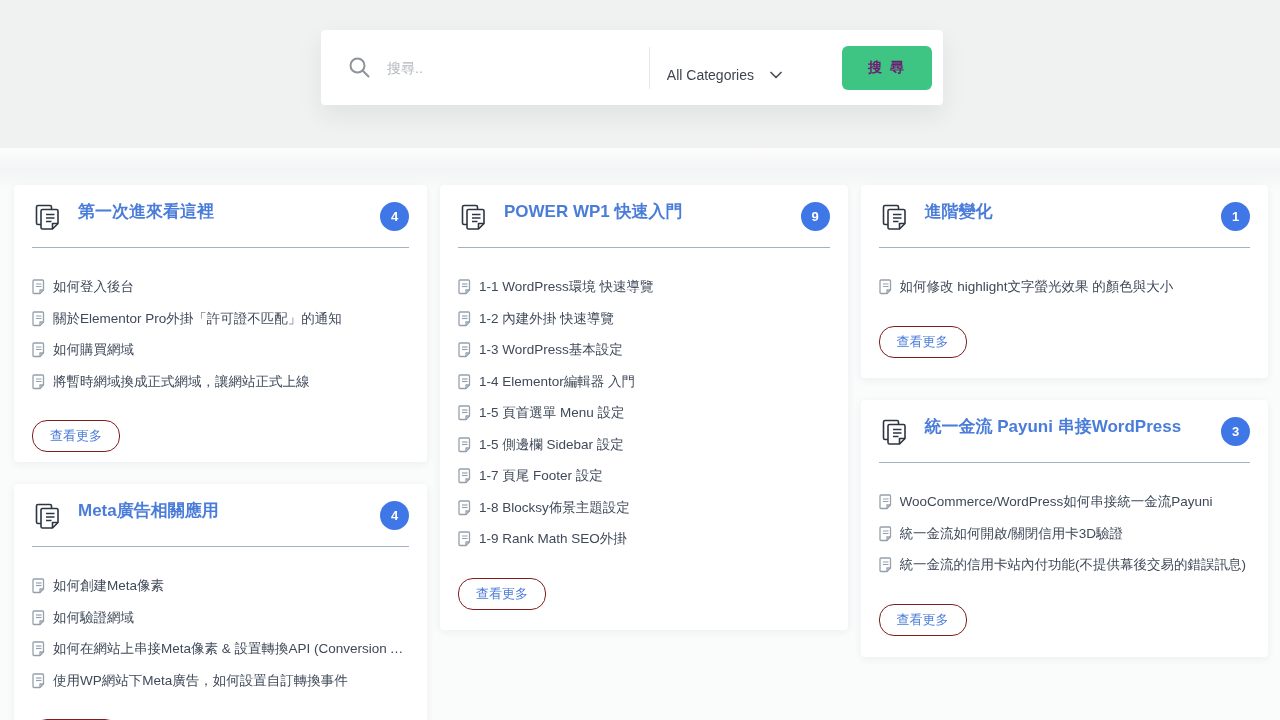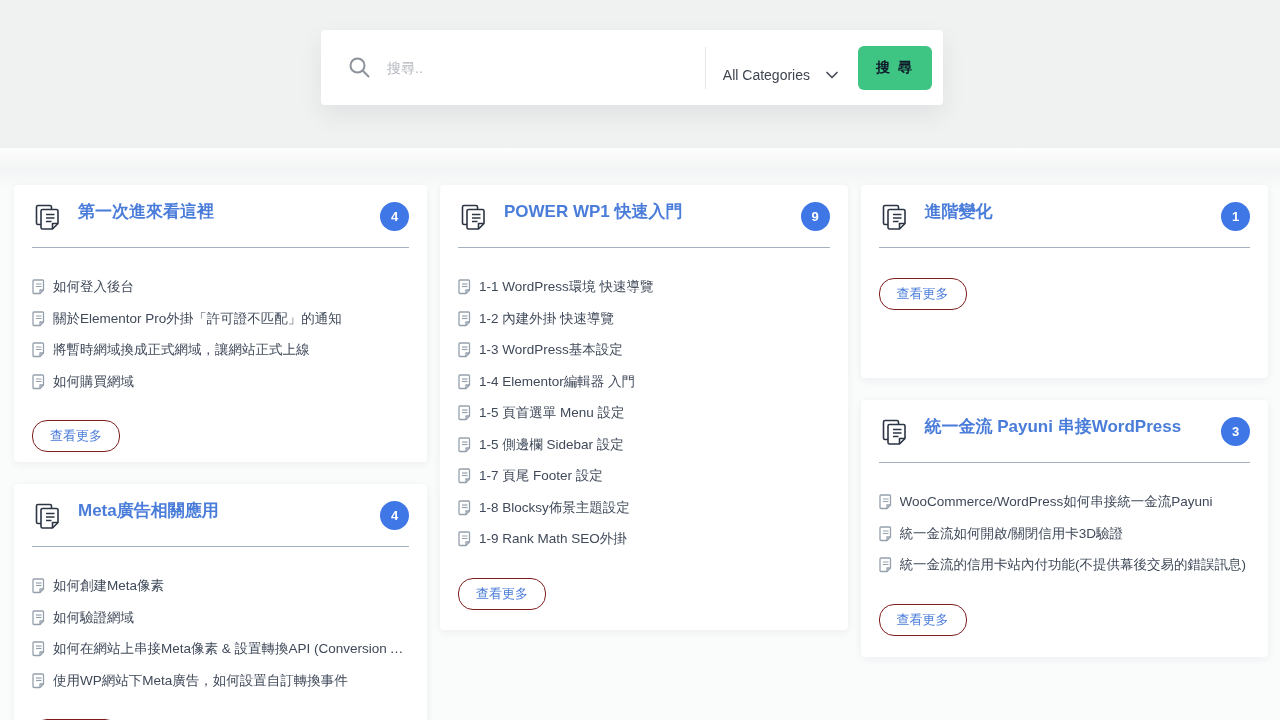--- a/index.html
+++ b/index.html
@@ -14,24 +14,24 @@
     display:flex; align-items:center; }
   .search-icon-wrap { padding:0 16px 0 27px; display:flex; align-items:center; }
   .search-input { border:none; outline:none; flex:1; height:40px; font-size:14px;
     color:#3e4450; background:transparent; min-width:0;
     font-family:"Liberation Sans","DejaVu Sans",sans-serif; }
   .search-input::placeholder { color:#b3b7bd; }
   .search-vdiv { width:1px; height:42px; background:#e4e6e9; }
   .category-select { display:flex; align-items:center; gap:16px; padding:15px 20px 0 17px;
     cursor:pointer; height:100%; }
   .category-label { font-size:14px; color:#3e4450; white-space:nowrap; }
-  .search-button { width:74px; height:44px; margin-right:11px; border:none; cursor:pointer;
-    background:#3ec483; color:#0f172a; font-size:14px; font-weight:bold;
+  .search-button { width:90px; height:44px; margin-right:11px; border:none; cursor:pointer;
+    background:#3ec483; color:#701a75; font-size:14px; font-weight:bold;
     border-radius:6px; letter-spacing:2px; white-space:nowrap;
-    font-family:"Liberation Sans","DejaVu Sans",sans-serif; }
+    font-family:"Liberation Sans","DejaVu Sans",sans-serif;margin-left:40px; }
 
   
   .content { position:relative; min-height:572px; padding:37px 12px 0 14px;
     background:linear-gradient(180deg,#fdfdfd 0px,#f3f4f5 22px,#fafbfb 42px,#fafbfb 100%); }
   .columns { display:flex; gap:13px; align-items:flex-start; }
   .column { width:413px; display:flex; flex-direction:column; gap:22px; }
 
   .card { background:#ffffff; border-radius:4px; width:100%;
     padding:17px 18px 20px 18px; box-shadow:0 2px 8px rgba(30,42,66,0.06);
     overflow:hidden; }
@@ -123,32 +123,32 @@
   </div>
             <div class="item">
     <span class="item-icon">
       <svg width="14" height="16" viewBox="0 0 14 16" fill="none">
         <path d="M2 1 h8.5 a1 1 0 0 1 1 1 v9 l-3.5 3.5 h-6 a1 1 0 0 1 -1 -1 v-11.5 a1 1 0 0 1 1 -1 z" fill="#ffffff" stroke="#95a0ad" stroke-width="1.3" stroke-linejoin="round"></path>
         <path d="M11.5 11 h-3.5 v3.5" fill="none" stroke="#95a0ad" stroke-width="1.3" stroke-linejoin="round"></path>
         <line x1="4" y1="5" x2="9.5" y2="5" stroke="#95a0ad" stroke-width="1.2"></line>
         <line x1="4" y1="7.5" x2="9.5" y2="7.5" stroke="#95a0ad" stroke-width="1.2"></line>
       </svg>
     </span>
+    <span class="item-label">如何購買網域</span>
+  </div>
+            <div class="item">
+    <span class="item-icon">
+      <svg width="14" height="16" viewBox="0 0 14 16" fill="none">
+        <path d="M2 1 h8.5 a1 1 0 0 1 1 1 v9 l-3.5 3.5 h-6 a1 1 0 0 1 -1 -1 v-11.5 a1 1 0 0 1 1 -1 z" fill="#ffffff" stroke="#95a0ad" stroke-width="1.3" stroke-linejoin="round"></path>
+        <path d="M11.5 11 h-3.5 v3.5" fill="none" stroke="#95a0ad" stroke-width="1.3" stroke-linejoin="round"></path>
+        <line x1="4" y1="5" x2="9.5" y2="5" stroke="#95a0ad" stroke-width="1.2"></line>
+        <line x1="4" y1="7.5" x2="9.5" y2="7.5" stroke="#95a0ad" stroke-width="1.2"></line>
+      </svg>
+    </span>
     <span class="item-label">將暫時網域換成正式網域，讓網站正式上線</span>
-  </div>
-            <div class="item">
-    <span class="item-icon">
-      <svg width="14" height="16" viewBox="0 0 14 16" fill="none">
-        <path d="M2 1 h8.5 a1 1 0 0 1 1 1 v9 l-3.5 3.5 h-6 a1 1 0 0 1 -1 -1 v-11.5 a1 1 0 0 1 1 -1 z" fill="#ffffff" stroke="#95a0ad" stroke-width="1.3" stroke-linejoin="round"></path>
-        <path d="M11.5 11 h-3.5 v3.5" fill="none" stroke="#95a0ad" stroke-width="1.3" stroke-linejoin="round"></path>
-        <line x1="4" y1="5" x2="9.5" y2="5" stroke="#95a0ad" stroke-width="1.2"></line>
-        <line x1="4" y1="7.5" x2="9.5" y2="7.5" stroke="#95a0ad" stroke-width="1.2"></line>
-      </svg>
-    </span>
-    <span class="item-label">如何購買網域</span>
   </div>
           </div>
     <button class="view-more">查看更多</button>
   </div>
         <div class="card">
     <div class="card-header">
       <span class="docs-icon">
         <svg width="31" height="31" viewBox="0 0 31 31" fill="none">
           <rect x="4.5" y="3.5" width="15" height="19" rx="1.5" fill="#ffffff" stroke="#2c3543" stroke-width="1.6"></rect>
           <path d="M10.5 7.5 h14 a1.5 1.5 0 0 1 1.5 1.5 v12.5 l-5.5 5.5 h-10 a1.5 1.5 0 0 1 -1.5 -1.5 v-16.5 a1.5 1.5 0 0 1 1.5 -1.5 z" fill="#ffffff" stroke="#2c3543" stroke-width="1.6" stroke-linejoin="round"></path>
@@ -342,20 +342,33 @@
           <path d="M26 21.5 h-5.5 v5.5" fill="none" stroke="#2c3543" stroke-width="1.6" stroke-linejoin="round"></path>
           <line x1="14" y1="12.5" x2="22.5" y2="12.5" stroke="#2c3543" stroke-width="1.5"></line>
           <line x1="14" y1="16" x2="22.5" y2="16" stroke="#2c3543" stroke-width="1.5"></line>
           <line x1="14" y1="19.5" x2="19.5" y2="19.5" stroke="#2c3543" stroke-width="1.5"></line>
         </svg>
       </span>
       <span class="card-title">進階變化</span>
       <span class="badge">1</span>
     </div>
     <div class="card-divider"></div>
+    <div class="items">
+            <div class="item">
+    <span class="item-icon">
+      <svg width="14" height="16" viewBox="0 0 14 16" fill="none">
+        <path d="M2 1 h8.5 a1 1 0 0 1 1 1 v9 l-3.5 3.5 h-6 a1 1 0 0 1 -1 -1 v-11.5 a1 1 0 0 1 1 -1 z" fill="#ffffff" stroke="#95a0ad" stroke-width="1.3" stroke-linejoin="round"></path>
+        <path d="M11.5 11 h-3.5 v3.5" fill="none" stroke="#95a0ad" stroke-width="1.3" stroke-linejoin="round"></path>
+        <line x1="4" y1="5" x2="9.5" y2="5" stroke="#95a0ad" stroke-width="1.2"></line>
+        <line x1="4" y1="7.5" x2="9.5" y2="7.5" stroke="#95a0ad" stroke-width="1.2"></line>
+      </svg>
+    </span>
+    <span class="item-label">如何修改 highlight文字螢光效果 的顏色與大小</span>
+  </div>
+          </div>
     <button class="view-more">查看更多</button>
   </div>
         <div class="card" style="height: 257px;">
     <div class="card-header">
       <span class="docs-icon">
         <svg width="31" height="31" viewBox="0 0 31 31" fill="none">
           <rect x="4.5" y="3.5" width="15" height="19" rx="1.5" fill="#ffffff" stroke="#2c3543" stroke-width="1.6"></rect>
           <path d="M10.5 7.5 h14 a1.5 1.5 0 0 1 1.5 1.5 v12.5 l-5.5 5.5 h-10 a1.5 1.5 0 0 1 -1.5 -1.5 v-16.5 a1.5 1.5 0 0 1 1.5 -1.5 z" fill="#ffffff" stroke="#2c3543" stroke-width="1.6" stroke-linejoin="round"></path>
           <path d="M26 21.5 h-5.5 v5.5" fill="none" stroke="#2c3543" stroke-width="1.6" stroke-linejoin="round"></path>
           <line x1="14" y1="12.5" x2="22.5" y2="12.5" stroke="#2c3543" stroke-width="1.5"></line>

